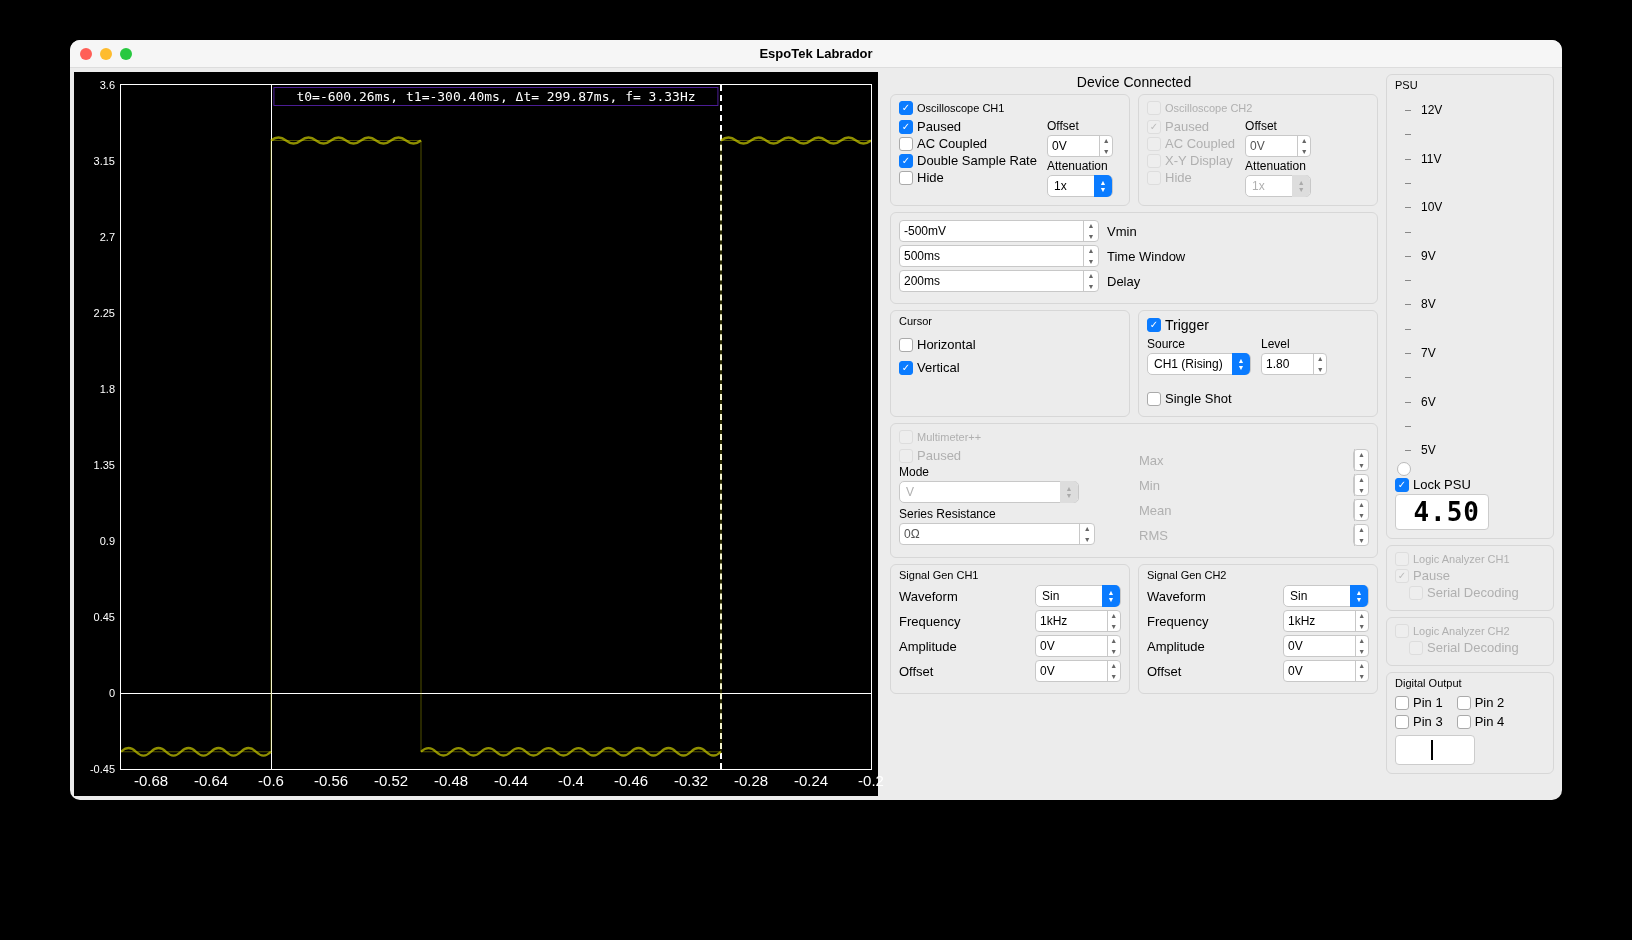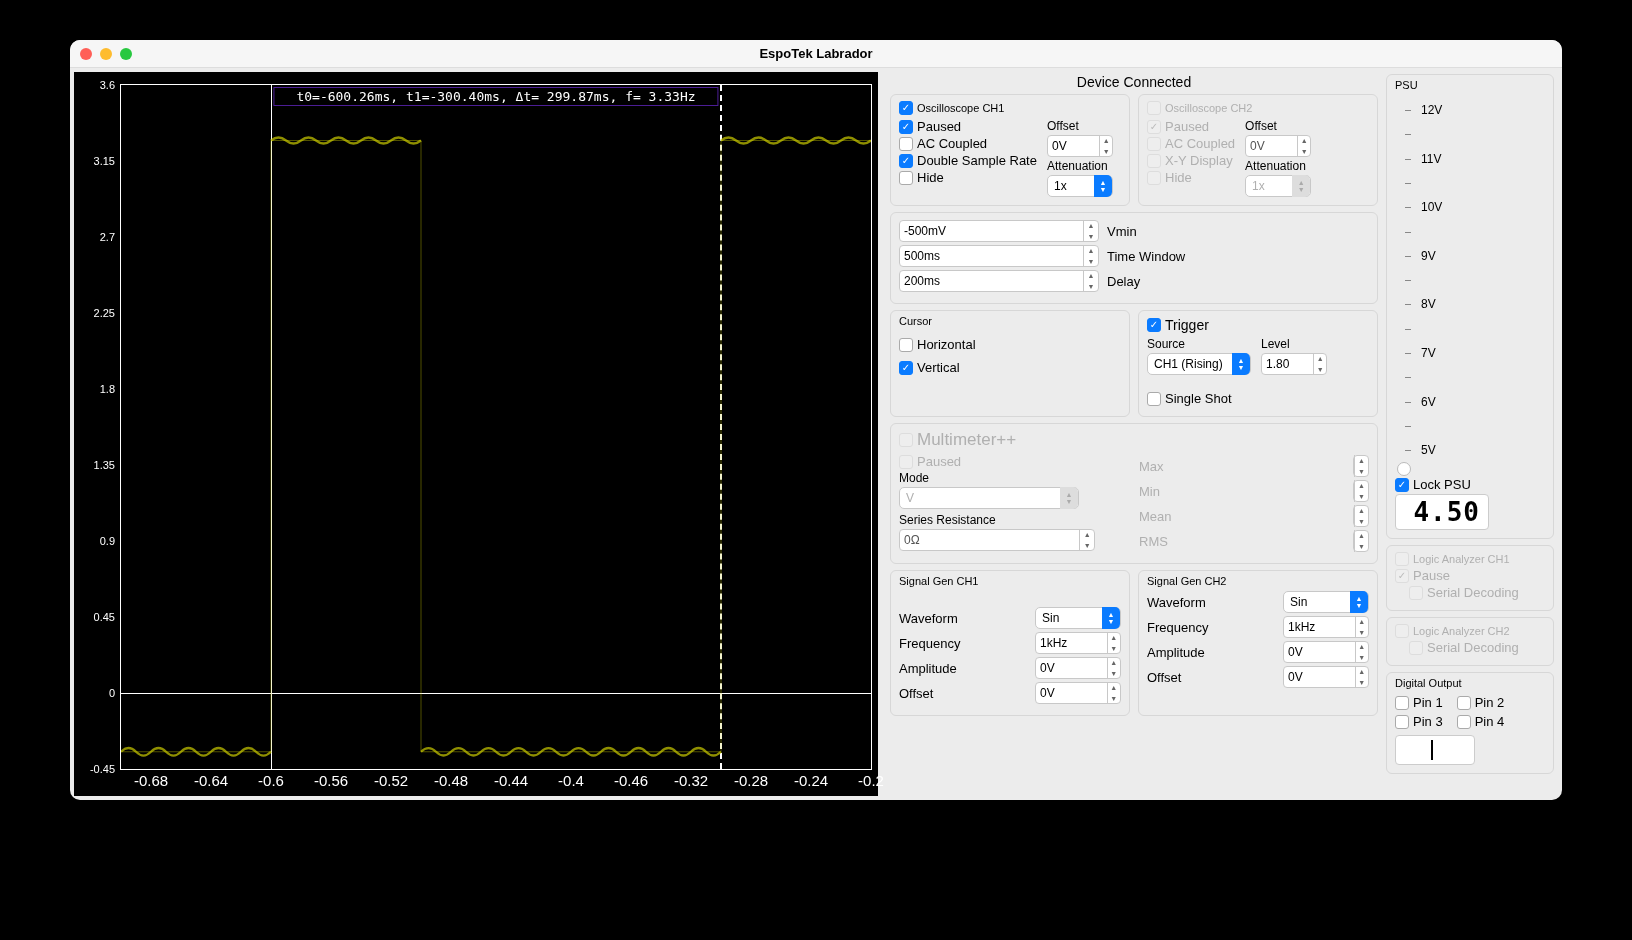--- a/index.html
+++ b/index.html
@@ -275,21 +275,21 @@
                       </div>
                     </div>
                 </div>
               </div>
             </div>
           </div>
 
           <div class="group disabled">
              <label class="checklabel">
                 <input type="checkbox" class="chk" disabled="" style="">
-                <span style="font-size:17px">Multimeter++</span>
+                <span style="font-size:11px">Multimeter++</span>
               </label>
              <div class="smallsection">
                <div style="flex:1">
                   <label class="checklabel">
                     <input type="checkbox" class="chk" disabled="" style="">
                     <span>Paused</span>
                   </label>
                   <div class="subhead">Mode</div>
                   <div class="select disabled" style="width:180px">
                     <span>V</span>
@@ -340,21 +340,21 @@
                         <span>▼</span>
                       </div>
                     </div>
                   </div>
                </div>
              </div>
           </div>
 
           <div class="gridrow">
             <div class="group" style="flex:1">
-              <div style="font-size:11px;margin-bottom:20px;">Signal Gen CH1</div>
+              <div style="font-size:11px;margin-bottom:4px;">Signal Gen CH1</div>
               <div class="formrow">
                   <label>Waveform</label>
                   <div class="select" style="width:86px;margin-left:auto">
                     <span>Sin</span>
                     <div class="selarrow">▲<br>▼</div>
                   </div>
                 </div>
               <div class="formrow">
                   <label>Frequency</label>
                   <div class="spin" style="margin-left:auto">

